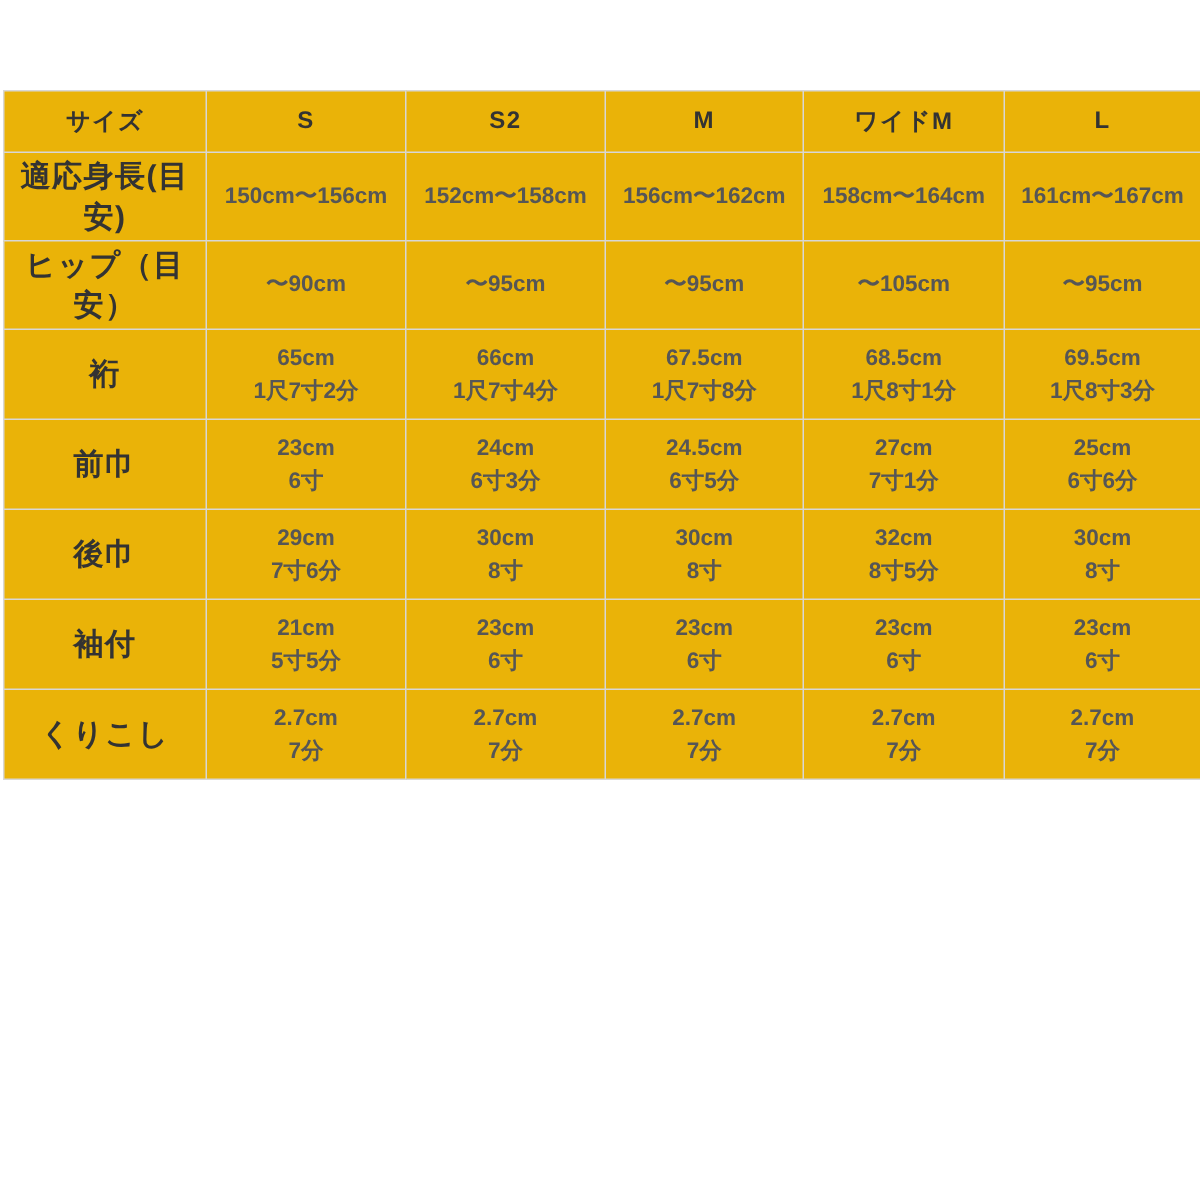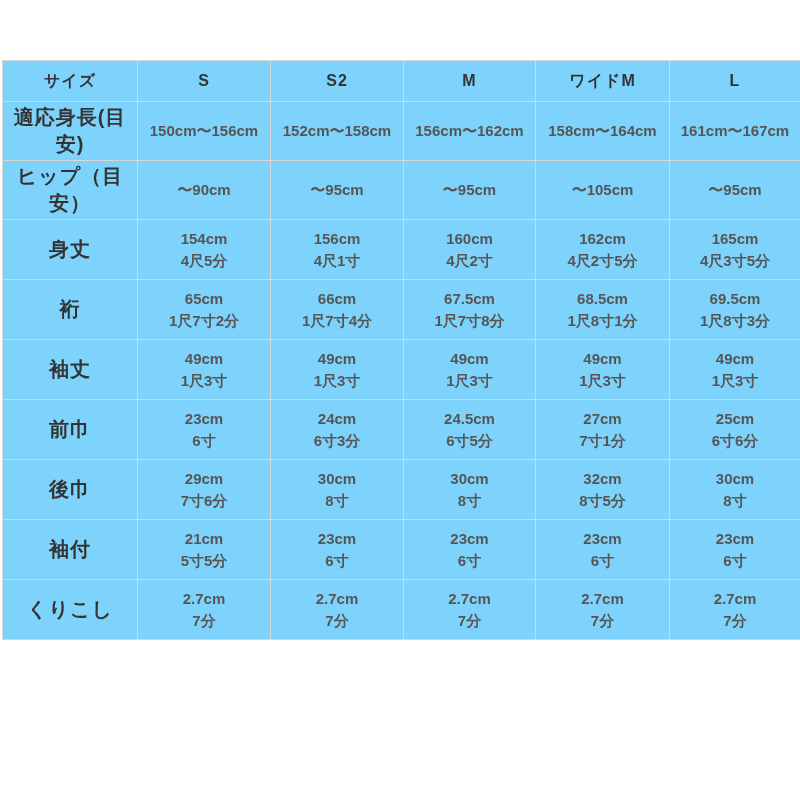--- a/index.html
+++ b/index.html
@@ -11,21 +11,21 @@
   }
   .size-table-wrap {
     margin-top: 60px;
     margin-left: 2px;
     width: 798px;
   }
   table.size-table {
     width: 100%;
     table-layout: fixed;
     border-collapse: collapse;
-    background: #7dd3fc;
+    background: #eab308;
   }
   table.size-table th,
   table.size-table td {
     border: 1px solid #d8d7d5;
     text-align: center;
     vertical-align: middle;
     white-space: pre-line;
     padding: 2px 2px;
   }
   
@@ -87,57 +87,31 @@
       </tr>
       <tr class="r-single">
         <td class="row-label">ヒップ（目安）</td>
         <td class="val">〜90cm</td>
         <td class="val">〜95cm</td>
         <td class="val">〜95cm</td>
         <td class="val">〜105cm</td>
         <td class="val">〜95cm</td>
       </tr>
       <tr class="r-double">
-        <td class="row-label">身丈</td>
-        <td class="val">154cm
-4尺5分</td>
-        <td class="val">156cm
-4尺1寸</td>
-        <td class="val">160cm
-4尺2寸</td>
-        <td class="val">162cm
-4尺2寸5分</td>
-        <td class="val">165cm
-4尺3寸5分</td>
-      </tr>
-      <tr class="r-double">
         <td class="row-label">裄</td>
         <td class="val">65cm
 1尺7寸2分</td>
         <td class="val">66cm
 1尺7寸4分</td>
         <td class="val">67.5cm
 1尺7寸8分</td>
         <td class="val">68.5cm
 1尺8寸1分</td>
         <td class="val">69.5cm
 1尺8寸3分</td>
-      </tr>
-      <tr class="r-double">
-        <td class="row-label">袖丈</td>
-        <td class="val">49cm
-1尺3寸</td>
-        <td class="val">49cm
-1尺3寸</td>
-        <td class="val">49cm
-1尺3寸</td>
-        <td class="val">49cm
-1尺3寸</td>
-        <td class="val">49cm
-1尺3寸</td>
       </tr>
       <tr class="r-double">
         <td class="row-label">前巾</td>
         <td class="val">23cm
 6寸</td>
         <td class="val">24cm
 6寸3分</td>
         <td class="val">24.5cm
 6寸5分</td>
         <td class="val">27cm

